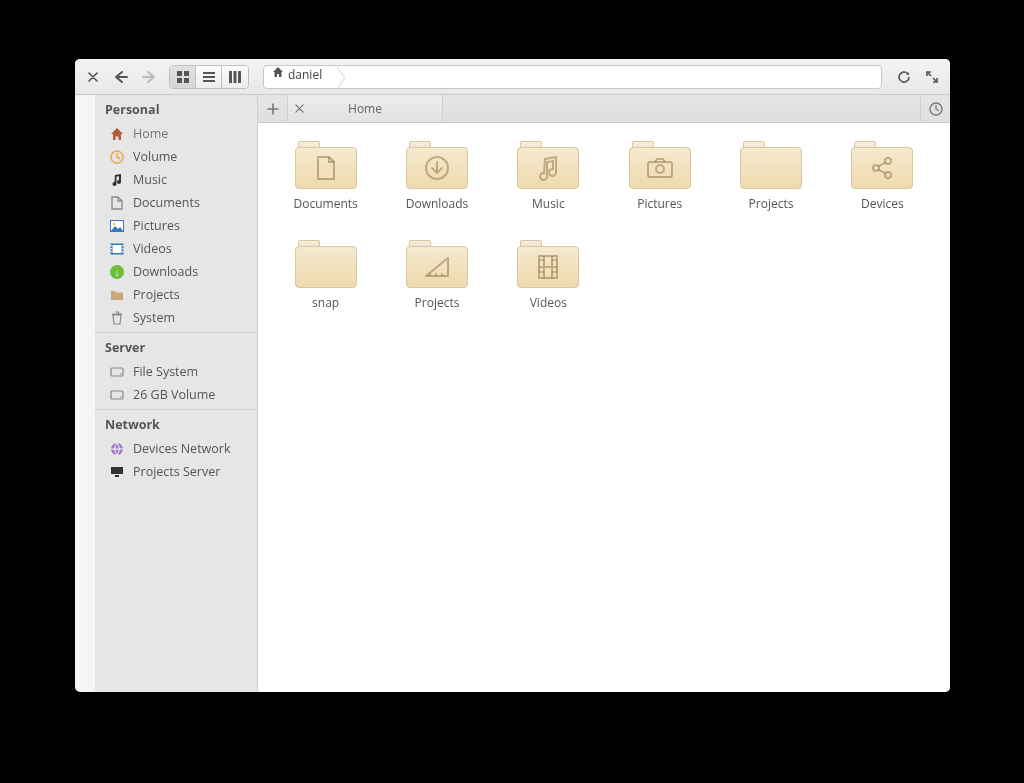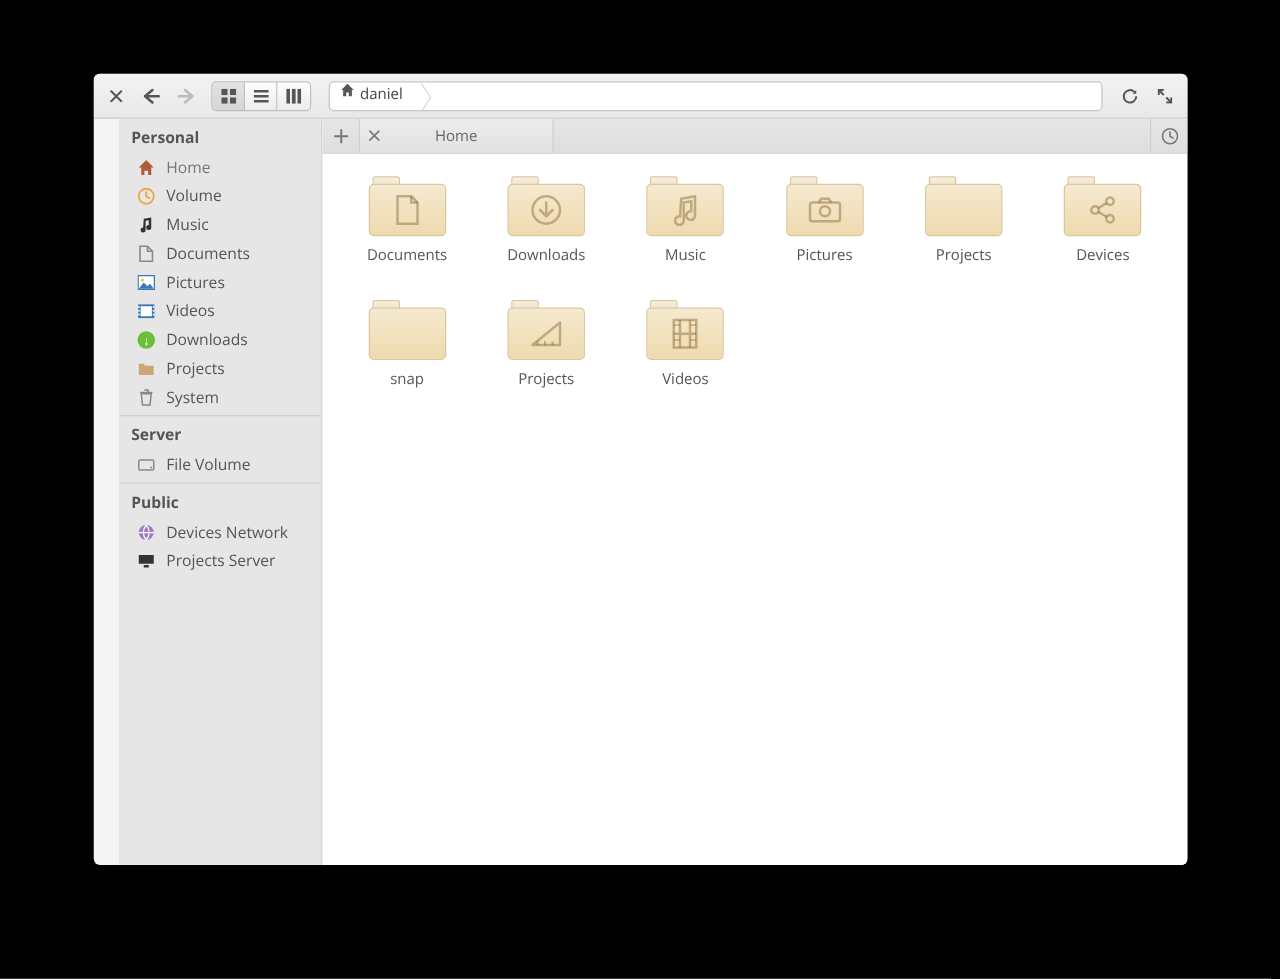--- a/index.html
+++ b/index.html
@@ -385,25 +385,34 @@
       <div class="divider"></div>
       <div class="sb-heading">Server</div>
 
       <div class="sb-item">
         <span class="sb-icon ic-disk">
             <svg width="14" height="12" viewBox="0 0 14 12">
               <rect x="1" y="2" width="12" height="8" rx="1" fill="none" stroke="currentColor" stroke-width="1.2"></rect>
               <circle cx="11" cy="8" r="0.8" fill="currentColor"></circle>
             </svg>
           </span>
-        <span class="sb-label">File Volume</span>
+        <span class="sb-label">File System</span>
+      </div>
+      <div class="sb-item">
+        <span class="sb-icon ic-disk">
+            <svg width="14" height="12" viewBox="0 0 14 12">
+              <rect x="1" y="2" width="12" height="8" rx="1" fill="none" stroke="currentColor" stroke-width="1.2"></rect>
+              <circle cx="11" cy="8" r="0.8" fill="currentColor"></circle>
+            </svg>
+          </span>
+        <span class="sb-label">26 GB Volume</span>
       </div>
 
       <div class="divider"></div>
-      <div class="sb-heading">Public</div>
+      <div class="sb-heading">Network</div>
 
       <div class="sb-item">
         <span class="sb-icon ic-net">
             <svg width="14" height="14" viewBox="0 0 14 14">
               <circle cx="7" cy="7" r="6" fill="currentColor"></circle>
               <path d="M1 7 H13 M7 1 A9 9 0 0 1 7 13 A9 9 0 0 1 7 1" fill="none" stroke="#fff" stroke-width="1"></path>
             </svg>
           </span>
         <span class="sb-label">Devices Network</span>
       </div>

